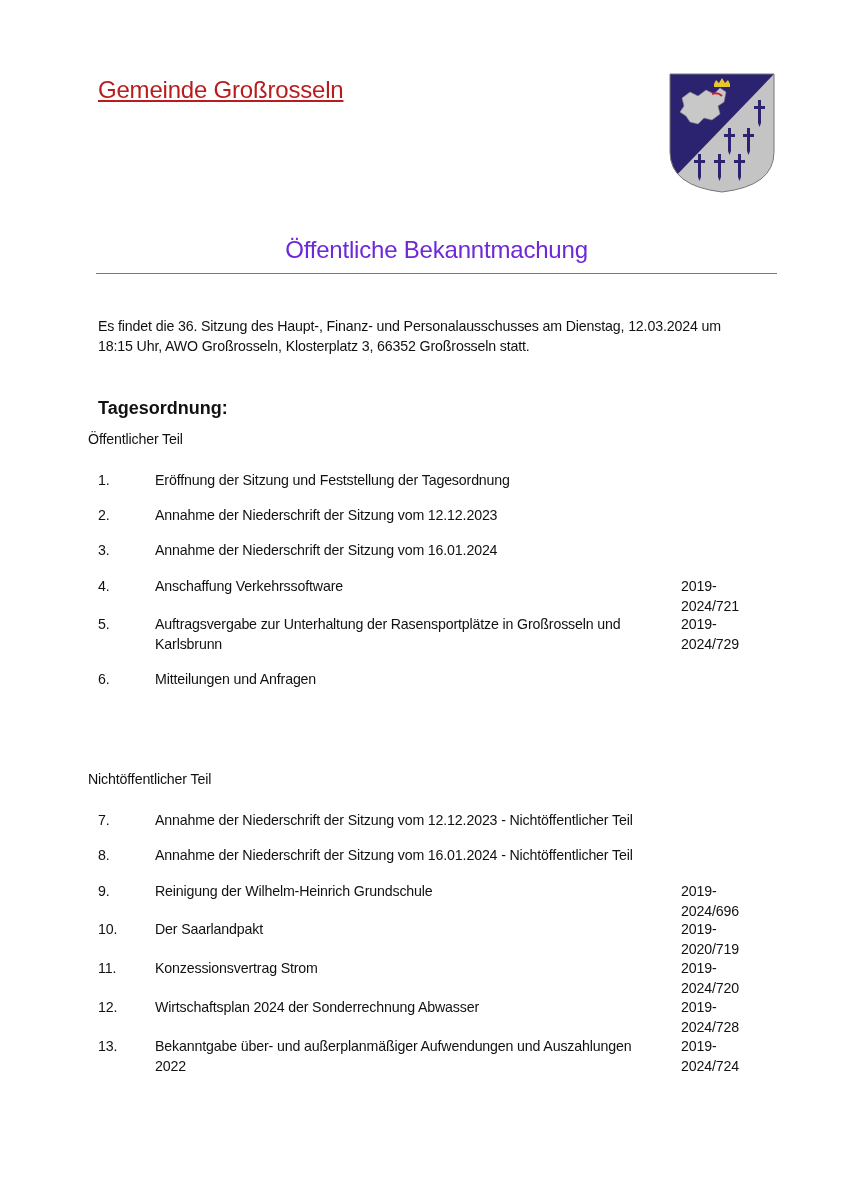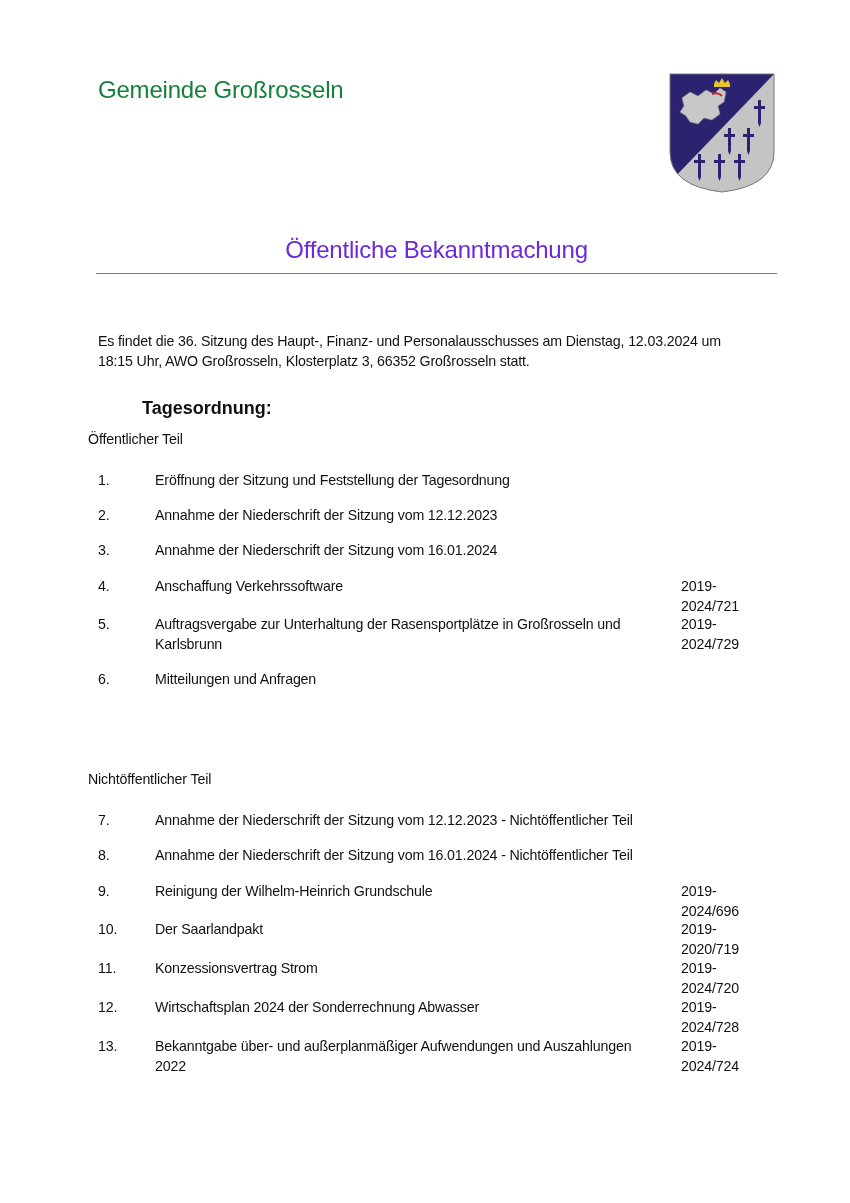--- a/index.html
+++ b/index.html
@@ -1,24 +1,24 @@
 <!DOCTYPE html>
 <html><head>
 <meta charset="utf-8">
 <style>
   html, body { margin: 0; padding: 0; background: #ffffff; }
   body { width: 850px; height: 1203px; position: relative; overflow: hidden;
          font-family: "Liberation Sans", "DejaVu Sans", sans-serif; color: #111; }
-  .municipality { position: absolute; left: 98px; top: 76px; font-size: 24px; letter-spacing: -0.2px; color: #15803d; }
+  .municipality { position: absolute; left: 98px; top: 76px; font-size: 24px; letter-spacing: -0.2px; color: #b91c1c; text-decoration: underline; }
   .crest { position: absolute; left: 668px; top: 72px; width: 108px; height: 122px; }
   .title { position: absolute; left: 96px; width: 681px; top: 236px; text-align: center;
            font-size: 24px; color: #6d28d9; letter-spacing: -0.2px; }
   .rule { position: absolute; left: 96px; width: 681px; top: 273px; height: 0; border-top: 1.5px solid #4f81bd; }
-  .intro { position: absolute; left: 98px; top: 331px; width: 660px; font-size: 14.2px; line-height: 20px; letter-spacing: -0.15px; }
-  .heading { position: absolute; left: 98px; top: 398px; font-size: 18px; font-weight: bold; margin-left: 44px; }
+  .intro { position: absolute; left: 98px; top: 316px; width: 660px; font-size: 14.2px; line-height: 20px; letter-spacing: -0.15px; }
+  .heading { position: absolute; left: 98px; top: 398px; font-size: 18px; font-weight: bold; }
   .section-label { position: absolute; left: 88px; font-size: 14.2px; letter-spacing: -0.15px; }
   .item { position: absolute; left: 98px; width: 680px; font-size: 14.2px; line-height: 20px; letter-spacing: -0.15px; }
   .item .num { position: absolute; left: 0; top: 0; }
   .item .text { position: absolute; left: 57px; top: 0; width: 510px; }
   .item .ref { position: absolute; left: 583px; top: 0; width: 80px; }
 </style>
 </head>
 <body>
 
 <div class="municipality">Gemeinde Großrosseln</div>

